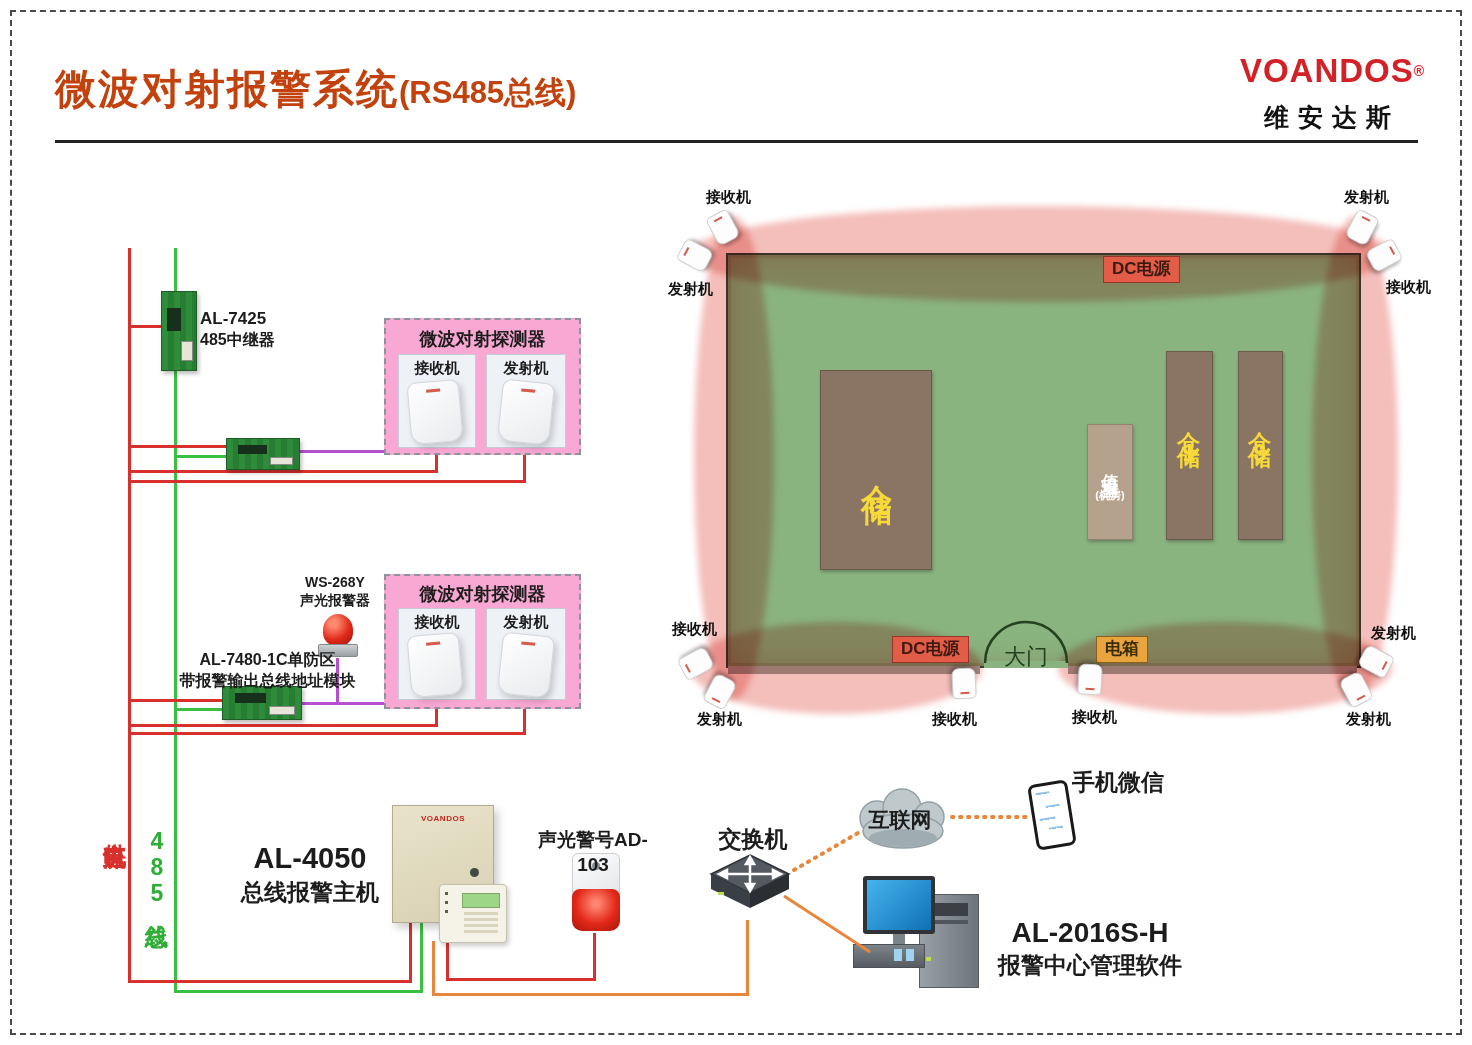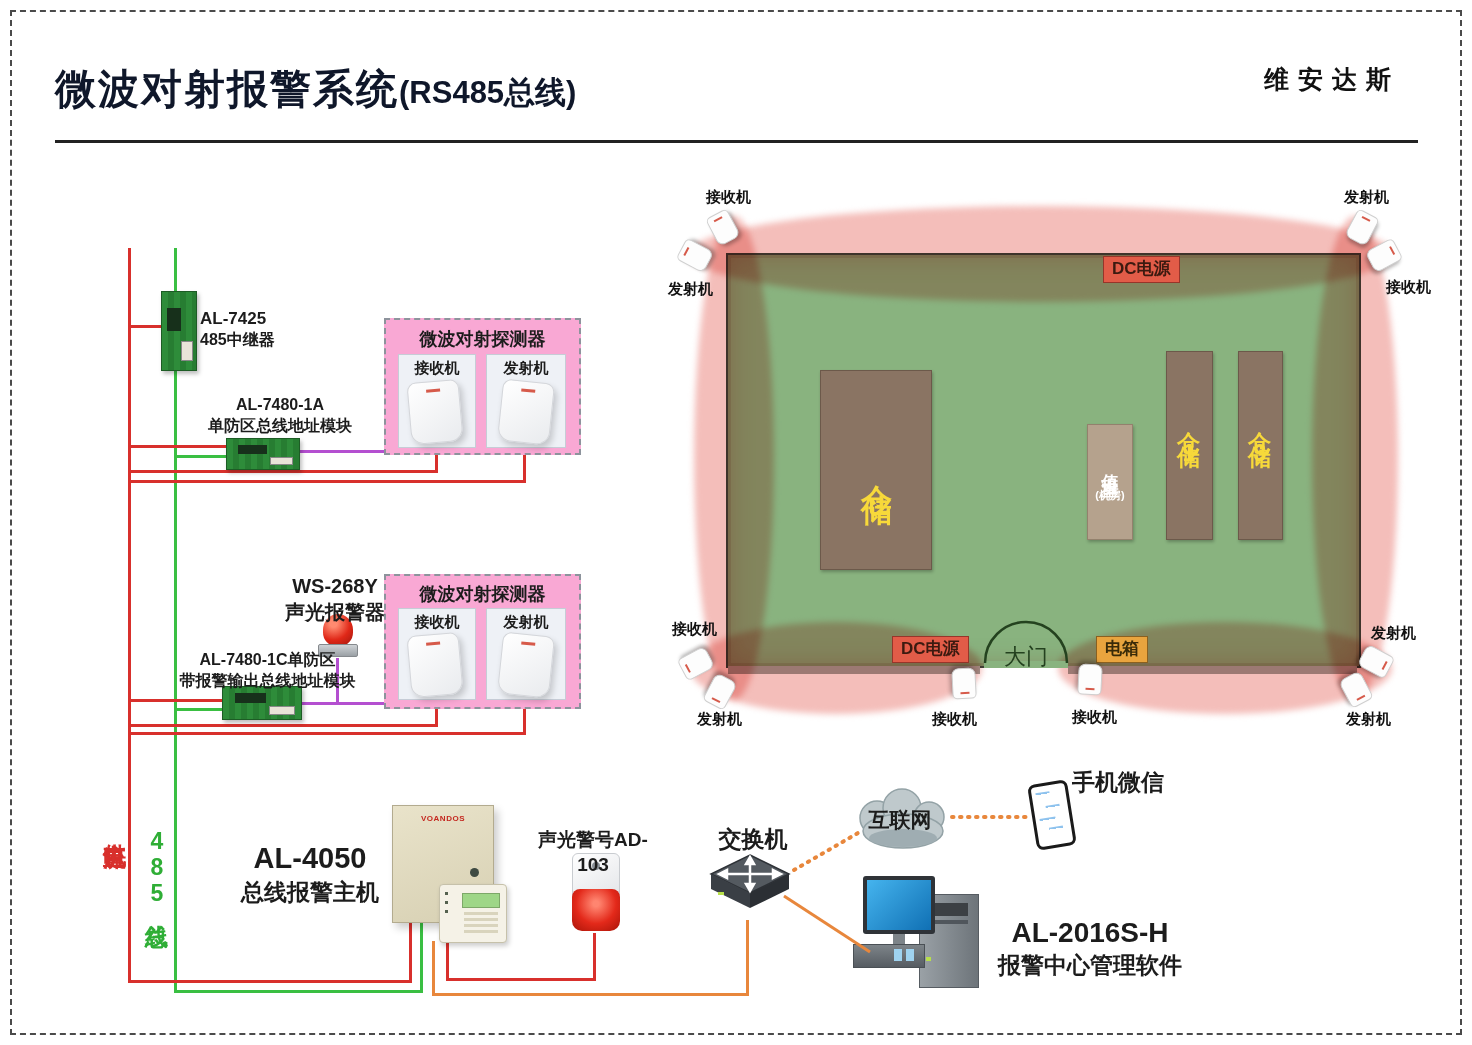--- a/index.html
+++ b/index.html
@@ -1,21 +1,21 @@
 <!DOCTYPE html>
 <html><head>
 <meta charset="utf-8">
 <style>
   html,body{margin:0;padding:0;background:#fff;}
   .page{position:relative;width:1472px;height:1045px;background:#fff;overflow:hidden;
         font-family:"Liberation Sans","DejaVu Sans",sans-serif;color:#1c1c1c;}
   .pageborder{position:absolute;left:10px;top:10px;right:10px;bottom:10px;
         border:2px dashed #4a4a4a;pointer-events:none;z-index:0;}
   
-  .title{position:absolute;left:55px;top:62px;font-weight:700;font-size:41px;letter-spacing:2px;color:#0f172a;}
+  .title{position:absolute;left:55px;top:62px;font-weight:700;font-size:41px;letter-spacing:2px;color:#c2410c;}
   .title .suffix{font-size:31px;letter-spacing:0;}
   .rule{position:absolute;left:55px;top:140px;width:1363px;height:3px;background:#222;}
   .logo{position:absolute;left:1232px;top:52px;width:200px;text-align:center;}
   .logo .en{font-size:33px;font-weight:700;color:#d42027;letter-spacing:1px;}
   .logo .reg{font-size:14px;vertical-align:super;color:#d42027;font-weight:700;}
   .logo .cn{font-size:25px;font-weight:700;color:#111;letter-spacing:9px;margin-top:11px;}
   
   .wire{position:absolute;z-index:2;}
   .wred{background:#d8302c;} .wgreen{background:#3abf42;}
   .wpurple{background:#b44fd0;} .worange{background:#e8873c;}
@@ -92,20 +92,21 @@
 </style>
 </head>
 <body>
 
 <div class="page">
   <div class="pageborder"></div>
 
   <div class="title"><span>微波对射报警系统</span><span class="suffix">(RS485总线)</span></div>
   <div class="rule"></div>
   <div class="logo">
+    <div><span class="en">VOANDOS</span><span class="reg">®</span></div>
     <div class="cn">维安达斯</div>
   </div>
 
   <div class="wire wred" style="left:128px;top:248px;width:3px;height:735px"></div>
   <div class="wire wgreen" style="left:174px;top:248px;width:3px;height:745px"></div>
   <div class="wire wred" style="left:130px;top:325px;width:36px;height:3px"></div>
   <div class="wire wred" style="left:130px;top:445px;width:110px;height:3px"></div>
   <div class="wire wgreen" style="left:176px;top:455px;width:66px;height:3px"></div>
   <div class="wire wpurple" style="left:296px;top:450px;width:135px;height:3px"></div>
   <div class="wire wpurple" style="left:429px;top:436px;width:3px;height:16px"></div>
@@ -132,39 +133,35 @@
   <div class="wire worange" style="left:432px;top:941px;width:3px;height:55px"></div>
   <div class="wire worange" style="left:432px;top:993px;width:317px;height:3px"></div>
   <div class="wire worange" style="left:746px;top:920px;width:3px;height:76px"></div>
 
   <div class="pcb" style="left:161px;top:291px;width:34px;height:78px"></div>
   <div class="lbl" style="left:200px;top:308px;width:110px;font-size:17px;text-align:left">
     <div>AL-7425</div>
     <div style="font-size:16px">485中继器</div>
   </div>
 
-  <div class="lbl" style="left:190px;top:395px;width:180px;font-size:16px">
-    <div>AL-7480-1A</div>
-    <div>单防区总线地址模块</div>
-  </div>
   <div class="pcb" style="left:226px;top:438px;width:72px;height:30px"></div>
 
   <div class="dashbox" style="left:384px;top:318px;width:193px;height:133px">
     <div class="boxtitle" style="top:7px">微波对射探测器</div>
     <div class="innerbox" style="left:12px;top:34px;width:76px;height:92px">
       <div class="subtitle">接收机</div>
       <div class="mwdev" style="left:10px;top:26px;transform:rotate(-5deg)"></div>
     </div>
     <div class="innerbox" style="left:100px;top:34px;width:78px;height:92px">
       <div class="subtitle">发射机</div>
       <div class="mwdev" style="left:13px;top:26px;transform:rotate(6deg)"></div>
     </div>
   </div>
 
-  <div class="lbl" style="left:275px;top:573px;width:120px;font-size:20px">
+  <div class="lbl" style="left:275px;top:573px;width:120px;font-size:14px">
     <div>WS-268Y</div>
     <div>声光报警器</div>
   </div>
   <div class="beacon" style="left:318px;top:614px">
     <div class="dome"></div>
     <div class="base"></div>
   </div>
 
   <div class="lbl" style="left:175px;top:650px;width:185px;font-size:16px">
     <div>AL-7480-1C单防区</div>

